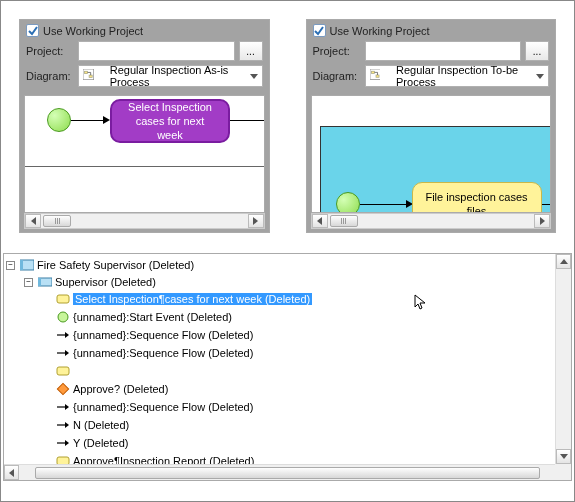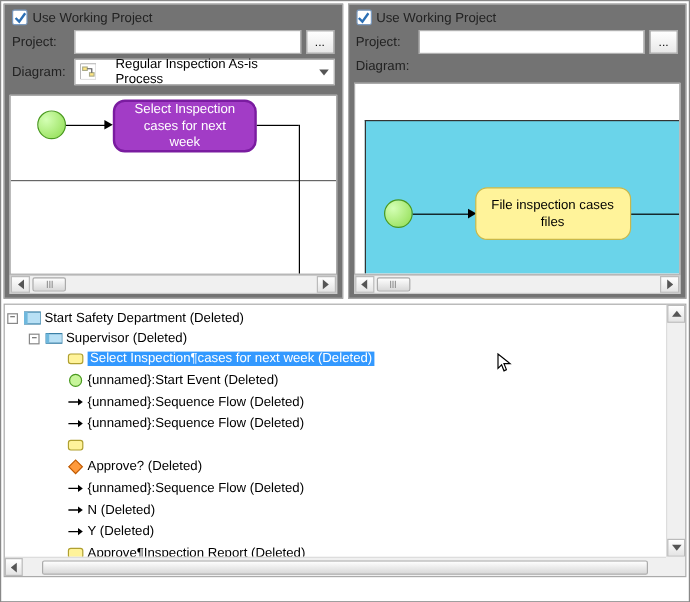--- a/index.html
+++ b/index.html
@@ -10,22 +10,22 @@
     background: #fff;
     width: 575px;
     height: 502px;
     overflow: hidden;
     border: 1px solid #888;
   }
   .top-row { display: flex; height: 250px; }
   .pane {
     flex: 1;
     border: 1px solid #aaa;
-    margin: 2px;
-    background: #737373;
+    margin: 18px;
+    background: #a3a3a3;
     display: flex;
     flex-direction: column;
   }
   .pane-header { padding: 4px 6px; }
   .row { display: flex; align-items: center; margin-bottom: 4px; gap: 4px; }
   .checkbox {
     width: 13px; height: 13px;
     border: 1px solid #7a9ac0;
     background: #fff;
     display: inline-flex;
@@ -284,20 +284,32 @@
         </span>
         <span class="label">Use Working Project</span>
       </div>
       <div class="row">
         <span class="label" style="width:48px">Project:</span>
         <div class="input-box"></div>
         <div class="small-btn">...</div>
       </div>
       <div class="row">
         <span class="label" style="width:48px">Diagram:</span>
+        <div class="dropdown">
+          <span class="diagram-icon">
+            <svg viewBox="0 0 14 14">
+                <rect x="0" y="0" width="14" height="14" fill="#fff" stroke="#888"></rect>
+                <rect x="2" y="3" width="4" height="3" fill="#ffe680" stroke="#aa8"></rect>
+                <rect x="8" y="8" width="4" height="3" fill="#ffe680" stroke="#aa8"></rect>
+                <path d="M6 4.5 H10 V8" stroke="#555" fill="none"></path>
+              </svg>
+          </span>
+          <span>Regular Inspection To-be Process</span>
+          <span class="dd-arrow"></span>
+        </div>
       </div>
     </div>
     <div class="canvas-wrap">
       <div class="right-canvas-bg"></div>
       <div class="start-circle" style="left:24px;top:96px;"></div>
       <div class="hline" style="left:48px;top:108px;width:48px;"></div>
       <div class="arrowhead-r" style="left:94px;top:104px;"></div>
       <div class="activity-box act-yellow" style="left:100px;top:86px;">
         <span>File inspection cases files</span>
       </div>
@@ -325,21 +337,21 @@
     <ul>
       <li>
         <div class="node">
           <span class="expander">−</span>
           <span class="tree-icon">
             <svg viewBox="0 0 14 14">
                 <rect x="0" y="2" width="14" height="10" fill="#b8e0f5" stroke="#3a7fa5"></rect>
                 <rect x="0" y="2" width="3" height="10" fill="#6fb8dd"></rect>
               </svg>
           </span>
-          <span class="node-label">Start Safety Department (Deleted)</span>
+          <span class="node-label">Fire Safety Supervisor (Deleted)</span>
         </div>
         <ul>
           <li>
             <div class="node">
               <span class="expander">−</span>
               <span class="tree-icon">
                 <svg viewBox="0 0 14 14">
                     <rect x="0" y="3" width="14" height="8" fill="#b8e0f5" stroke="#3a7fa5"></rect>
                     <rect x="0" y="3" width="3" height="8" fill="#6fb8dd"></rect>
                   </svg>

